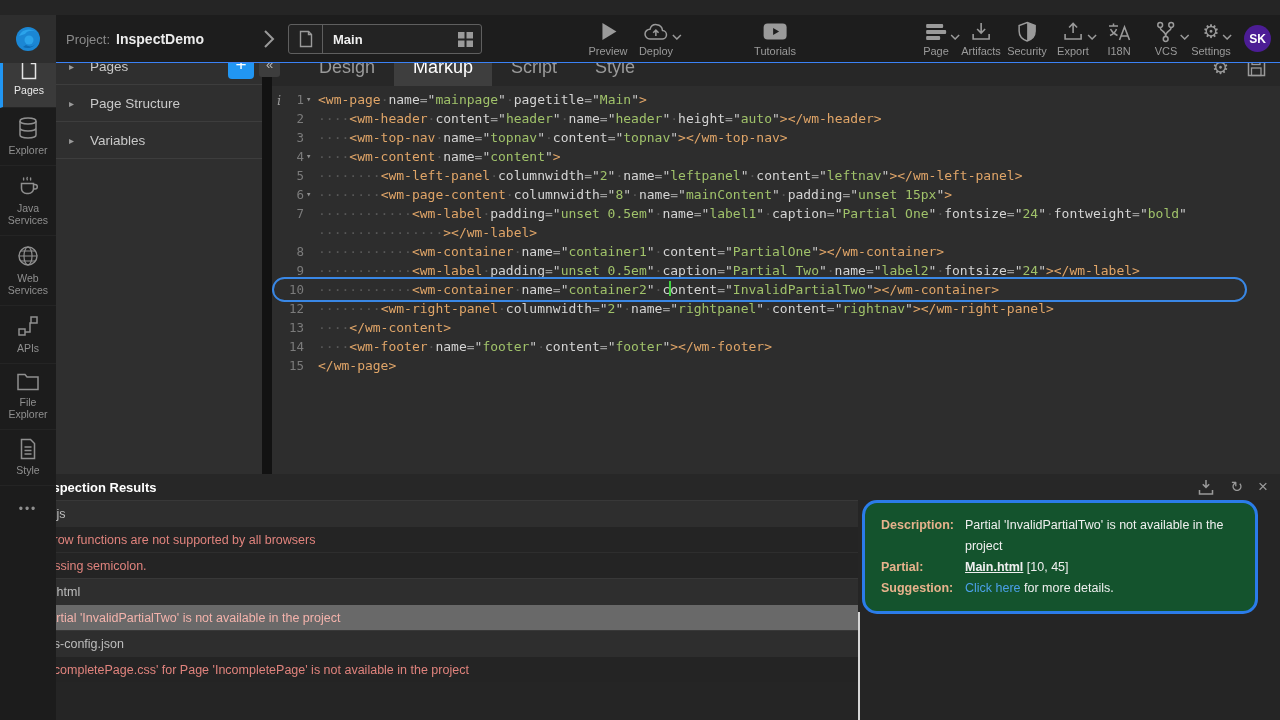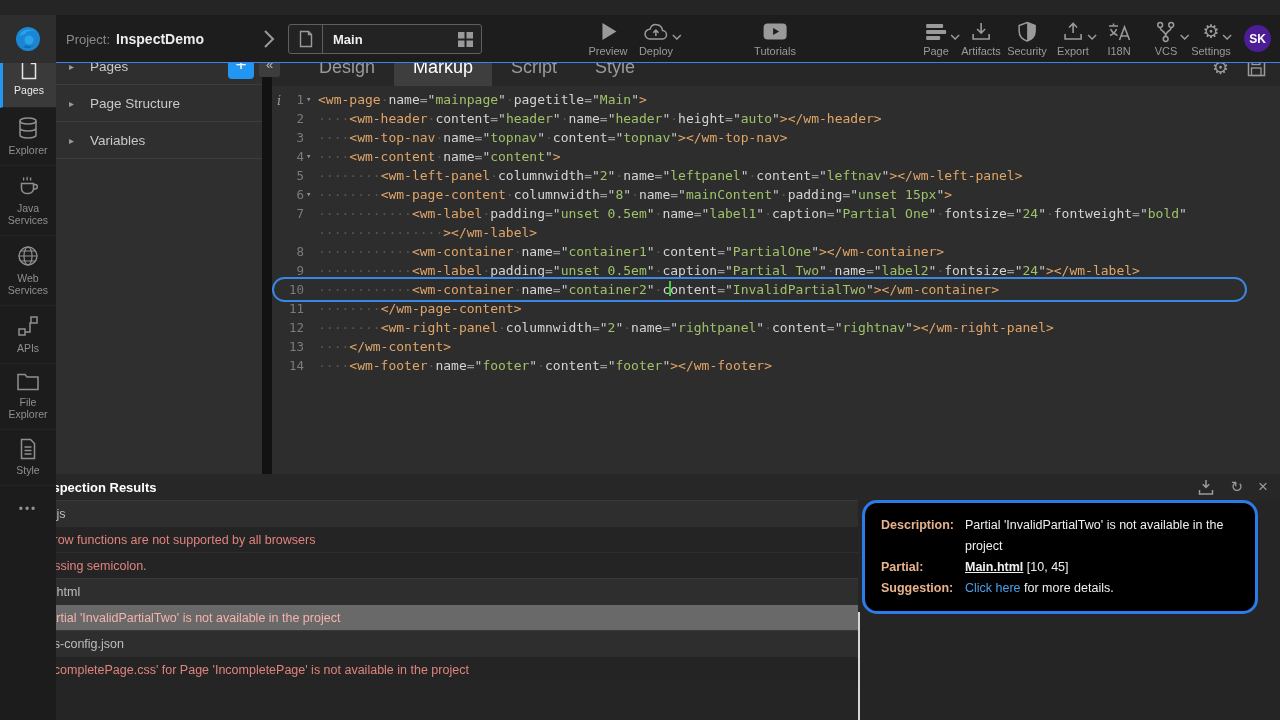--- a/index.html
+++ b/index.html
@@ -68,21 +68,21 @@
   .insp-tools .tool { cursor:pointer; display:flex; align-items:center; }
   .refresh-glyph { font-size:15px; font-family:"DejaVu Sans", sans-serif; }
   .close-glyph { font-size:17px; line-height:16px; }
   .insp-list { position:absolute; left:0; top:26px; width:858px; bottom:0; }
   .grp-row { height:26px; display:flex; align-items:center; padding-left:11px; border-top:1px solid #383838; background:#2e2e2e; cursor:pointer; }
   .grp-row .gtri { color:#8f8f8f; font-size:9px; width:15px; }
   .grp-row .gname { color:#bdbdbd; font-size:12.5px; }
   .err-row { height:26px; display:flex; align-items:center; padding-left:41px; border-top:1px solid #2e2e2e; color:#e0837d; font-size:12.5px; background:#242424; cursor:pointer; }
   .err-row.selected { background:#696969; color:#f4b3ac; }
   .insp-divider { position:absolute; left:858px; top:138px; bottom:0; width:2px; background:#d6d6d6; }
-  .detail-box { position:absolute; left:862px; top:26px; width:396px; height:114px; border:3px solid #2b7ce9; border-radius:15px; background:#000000; padding:12px 12px 0 16px; }
+  .detail-box { position:absolute; left:862px; top:26px; width:396px; height:114px; border:3px solid #2b7ce9; border-radius:15px; background:#14532d; padding:12px 12px 0 16px; }
   .detail-grid { display:grid; grid-template-columns:80px 1fr; column-gap:4px; font-size:12.5px; line-height:21px; }
   .dlabel { color:#e7b28c; font-weight:700; }
   .dvalue { color:#efefef; }
   .loc-link { text-decoration:underline; cursor:pointer; font-weight:600; }
   .sugg-link { color:#4ba0e8; cursor:pointer; }
 </style>
 </head>
 <body>
 
 <div class="topbar">
@@ -380,38 +380,38 @@
         <span class="gut">9</span>
         <span class="fold"></span>
         <span class="code-text"><span class="s-w">············</span><span class="s-t">&lt;wm-label</span><span class="s-w">·</span><span class="s-a">padding</span><span class="s-e">=</span><span class="s-q">"</span><span class="s-v">unset 0.5em</span><span class="s-q">"</span><span class="s-w">·</span><span class="s-a">caption</span><span class="s-e">=</span><span class="s-q">"</span><span class="s-v">Partial Two</span><span class="s-q">"</span><span class="s-w">·</span><span class="s-a">name</span><span class="s-e">=</span><span class="s-q">"</span><span class="s-v">label2</span><span class="s-q">"</span><span class="s-w">·</span><span class="s-a">fontsize</span><span class="s-e">=</span><span class="s-q">"</span><span class="s-v">24</span><span class="s-q">"</span><span class="s-t">&gt;&lt;/wm-label&gt;</span></span>
       </div>
       <div class="code-row hl">
         <span class="gut">10</span>
         <span class="fold"></span>
         <span class="code-text"><span class="s-w">············</span><span class="s-t">&lt;wm-container</span><span class="s-w">·</span><span class="s-a">name</span><span class="s-e">=</span><span class="s-q">"</span><span class="s-v">container2</span><span class="s-q">"</span><span class="s-w">·</span><span class="s-a">c</span><span class="caret"></span><span class="s-a">ontent</span><span class="s-e">=</span><span class="s-q">"</span><span class="s-v">InvalidPartialTwo</span><span class="s-q">"</span><span class="s-t">&gt;&lt;/wm-container&gt;</span></span>
       </div>
       <div class="code-row">
-        <span class="gut">11</span>
-        <span class="fold"></span>
-        <span class="code-text"><span class="s-w">········</span><span class="s-t">&lt;/wm-page-content&gt;</span></span>
-      </div>
-      <div class="code-row">
         <span class="gut">12</span>
         <span class="fold"></span>
         <span class="code-text"><span class="s-w">········</span><span class="s-t">&lt;wm-right-panel</span><span class="s-w">·</span><span class="s-a">columnwidth</span><span class="s-e">=</span><span class="s-q">"</span><span class="s-v">2</span><span class="s-q">"</span><span class="s-w">·</span><span class="s-a">name</span><span class="s-e">=</span><span class="s-q">"</span><span class="s-v">rightpanel</span><span class="s-q">"</span><span class="s-w">·</span><span class="s-a">content</span><span class="s-e">=</span><span class="s-q">"</span><span class="s-v">rightnav</span><span class="s-q">"</span><span class="s-t">&gt;&lt;/wm-right-panel&gt;</span></span>
       </div>
       <div class="code-row">
         <span class="gut">13</span>
         <span class="fold"></span>
         <span class="code-text"><span class="s-w">····</span><span class="s-t">&lt;/wm-content&gt;</span></span>
       </div>
       <div class="code-row">
         <span class="gut">14</span>
         <span class="fold"></span>
         <span class="code-text"><span class="s-w">····</span><span class="s-t">&lt;wm-footer</span><span class="s-w">·</span><span class="s-a">name</span><span class="s-e">=</span><span class="s-q">"</span><span class="s-v">footer</span><span class="s-q">"</span><span class="s-w">·</span><span class="s-a">content</span><span class="s-e">=</span><span class="s-q">"</span><span class="s-v">footer</span><span class="s-q">"</span><span class="s-t">&gt;&lt;/wm-footer&gt;</span></span>
+      </div>
+      <div class="code-row">
+        <span class="gut">15</span>
+        <span class="fold"></span>
+        <span class="code-text"><span class="s-t">&lt;/wm-page&gt;</span></span>
       </div>
     </div>
 </div>
 
 <div class="inspector">
   <div class="insp-header">
     <span class="insp-title">App Inspection Results</span>
     <span class="insp-tools">
       <span class="tool">
         <svg width="18" height="17" viewBox="0 0 18 17">

